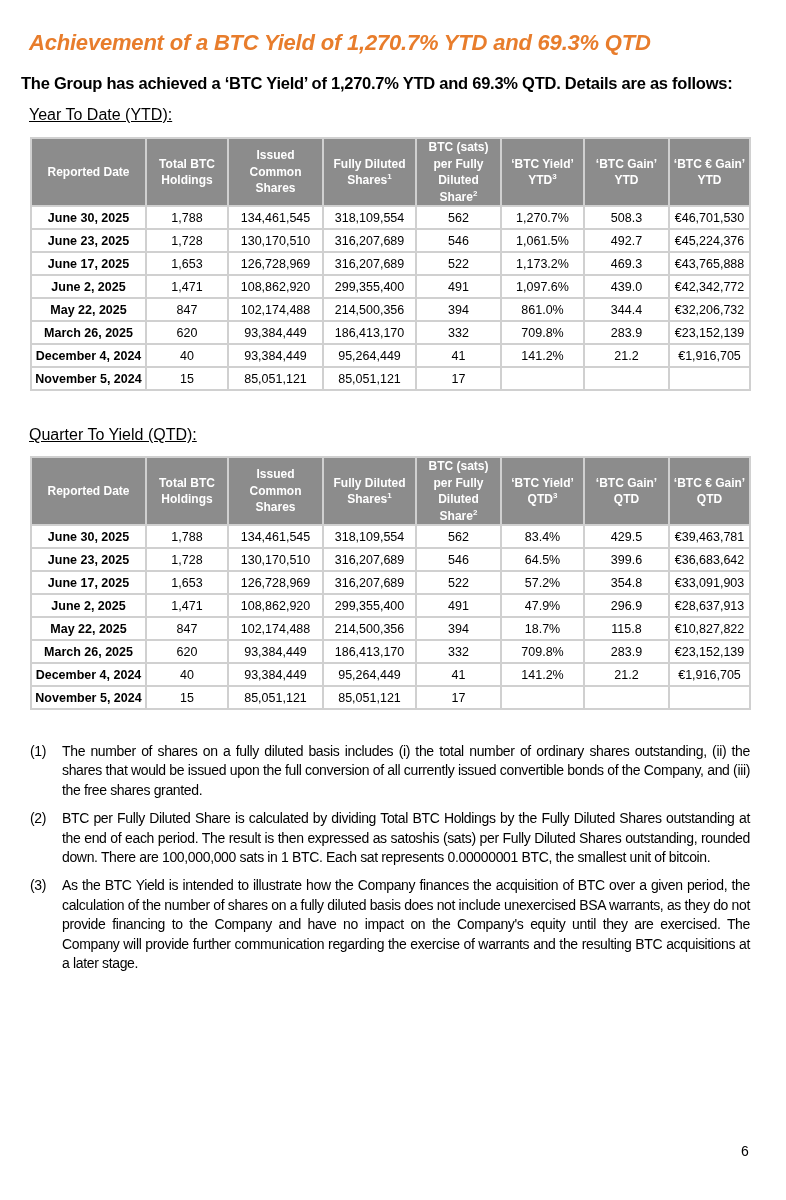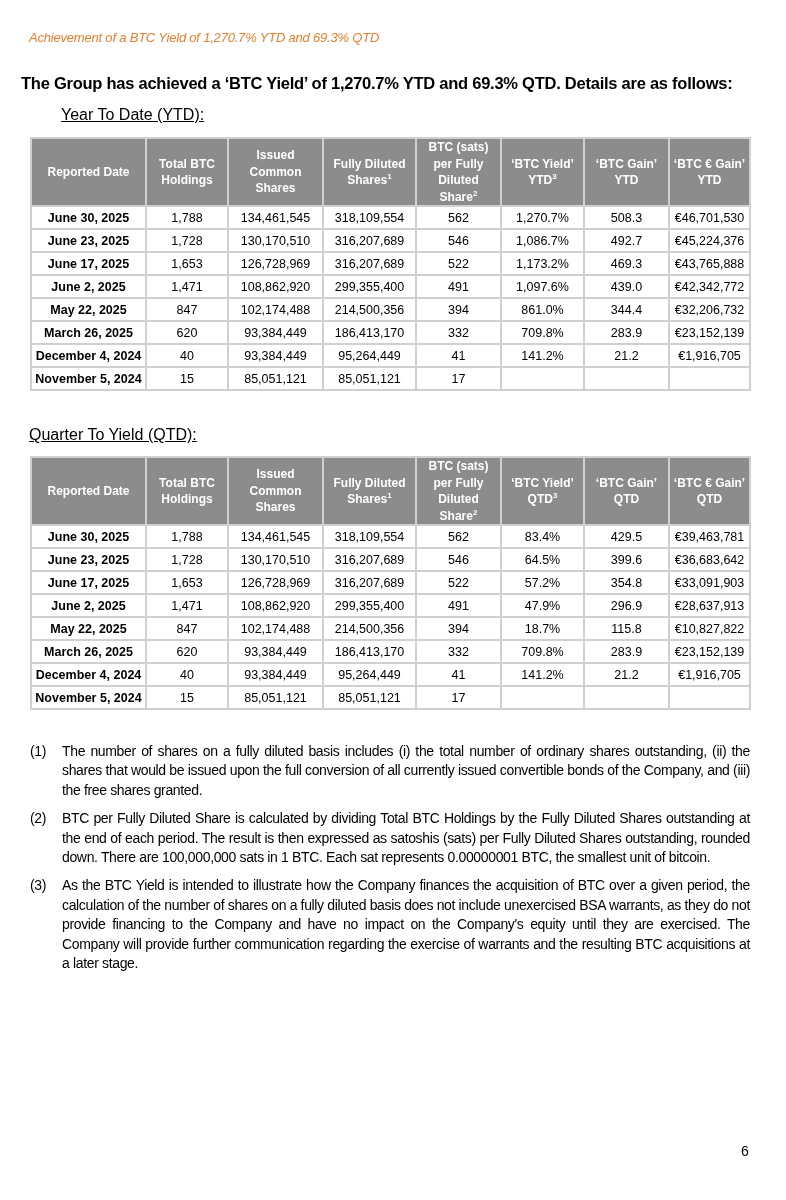--- a/index.html
+++ b/index.html
@@ -1,20 +1,20 @@
 <!DOCTYPE html>
 <html><head>
 <meta charset="utf-8">
 <style>
   html, body { margin: 0; padding: 0; background: #ffffff; }
   body { width: 786px; height: 1200px; position: relative; overflow: hidden; font-family: "Liberation Sans", sans-serif; color: #000; }
-  .title { position: absolute; left: 29px; top: 30px; font-size: 13px; font-weight: normal; font-style: italic; color: #e87d2c; letter-spacing: -0.2px; }
+  .title { position: absolute; left: 29px; top: 30px; font-size: 22px; font-weight: bold; font-style: italic; color: #e87d2c; letter-spacing: -0.2px; }
   .lead { position: absolute; left: 21px; top: 74px; font-size: 16.5px; font-weight: bold; letter-spacing: -0.25px; }
   .section { position: absolute; left: 29px; font-size: 16px; text-decoration: underline; }
-  .sec-ytd { top: 106px; margin-left: 32px; }
+  .sec-ytd { top: 106px; }
   .sec-qtd { top: 426px; }
   table.data { position: absolute; left: 30px; width: 719px; border-collapse: collapse; table-layout: fixed; font-size: 12.5px; }
   table.ytd { top: 137px; }
   table.qtd { top: 456px; }
   table.data th { background: #8c8c8c; color: #fff; font-weight: bold; font-size: 12px; line-height: 16.5px; border: 2px solid #d0d0d0; height: 62px; padding: 0 2px; text-align: center; vertical-align: middle; }
   table.data td { border: 2px solid #d0d0d0; height: 21px; padding: 0; text-align: center; vertical-align: middle; }
   table.data td.date { font-weight: bold; border-radius: 7px; }
   table.data sup { font-size: 8px; vertical-align: super; line-height: 0; }
   .notes { position: absolute; left: 62px; top: 742px; width: 688px; font-size: 14px; line-height: 19.4px; letter-spacing: -0.35px; }
   .note { position: relative; margin-bottom: 9px; text-align: justify; }
@@ -61,21 +61,21 @@
         <td>1,270.7%</td>
         <td>508.3</td>
         <td>€46,701,530</td>
       </tr>
       <tr>
         <td class="date">June 23, 2025</td>
         <td>1,728</td>
         <td>130,170,510</td>
         <td>316,207,689</td>
         <td>546</td>
-        <td>1,086.7%</td>
+        <td>1,061.5%</td>
         <td>492.7</td>
         <td>€45,224,376</td>
       </tr>
       <tr>
         <td class="date">June 17, 2025</td>
         <td>1,653</td>
         <td>126,728,969</td>
         <td>316,207,689</td>
         <td>522</td>
         <td>1,173.2%</td>

